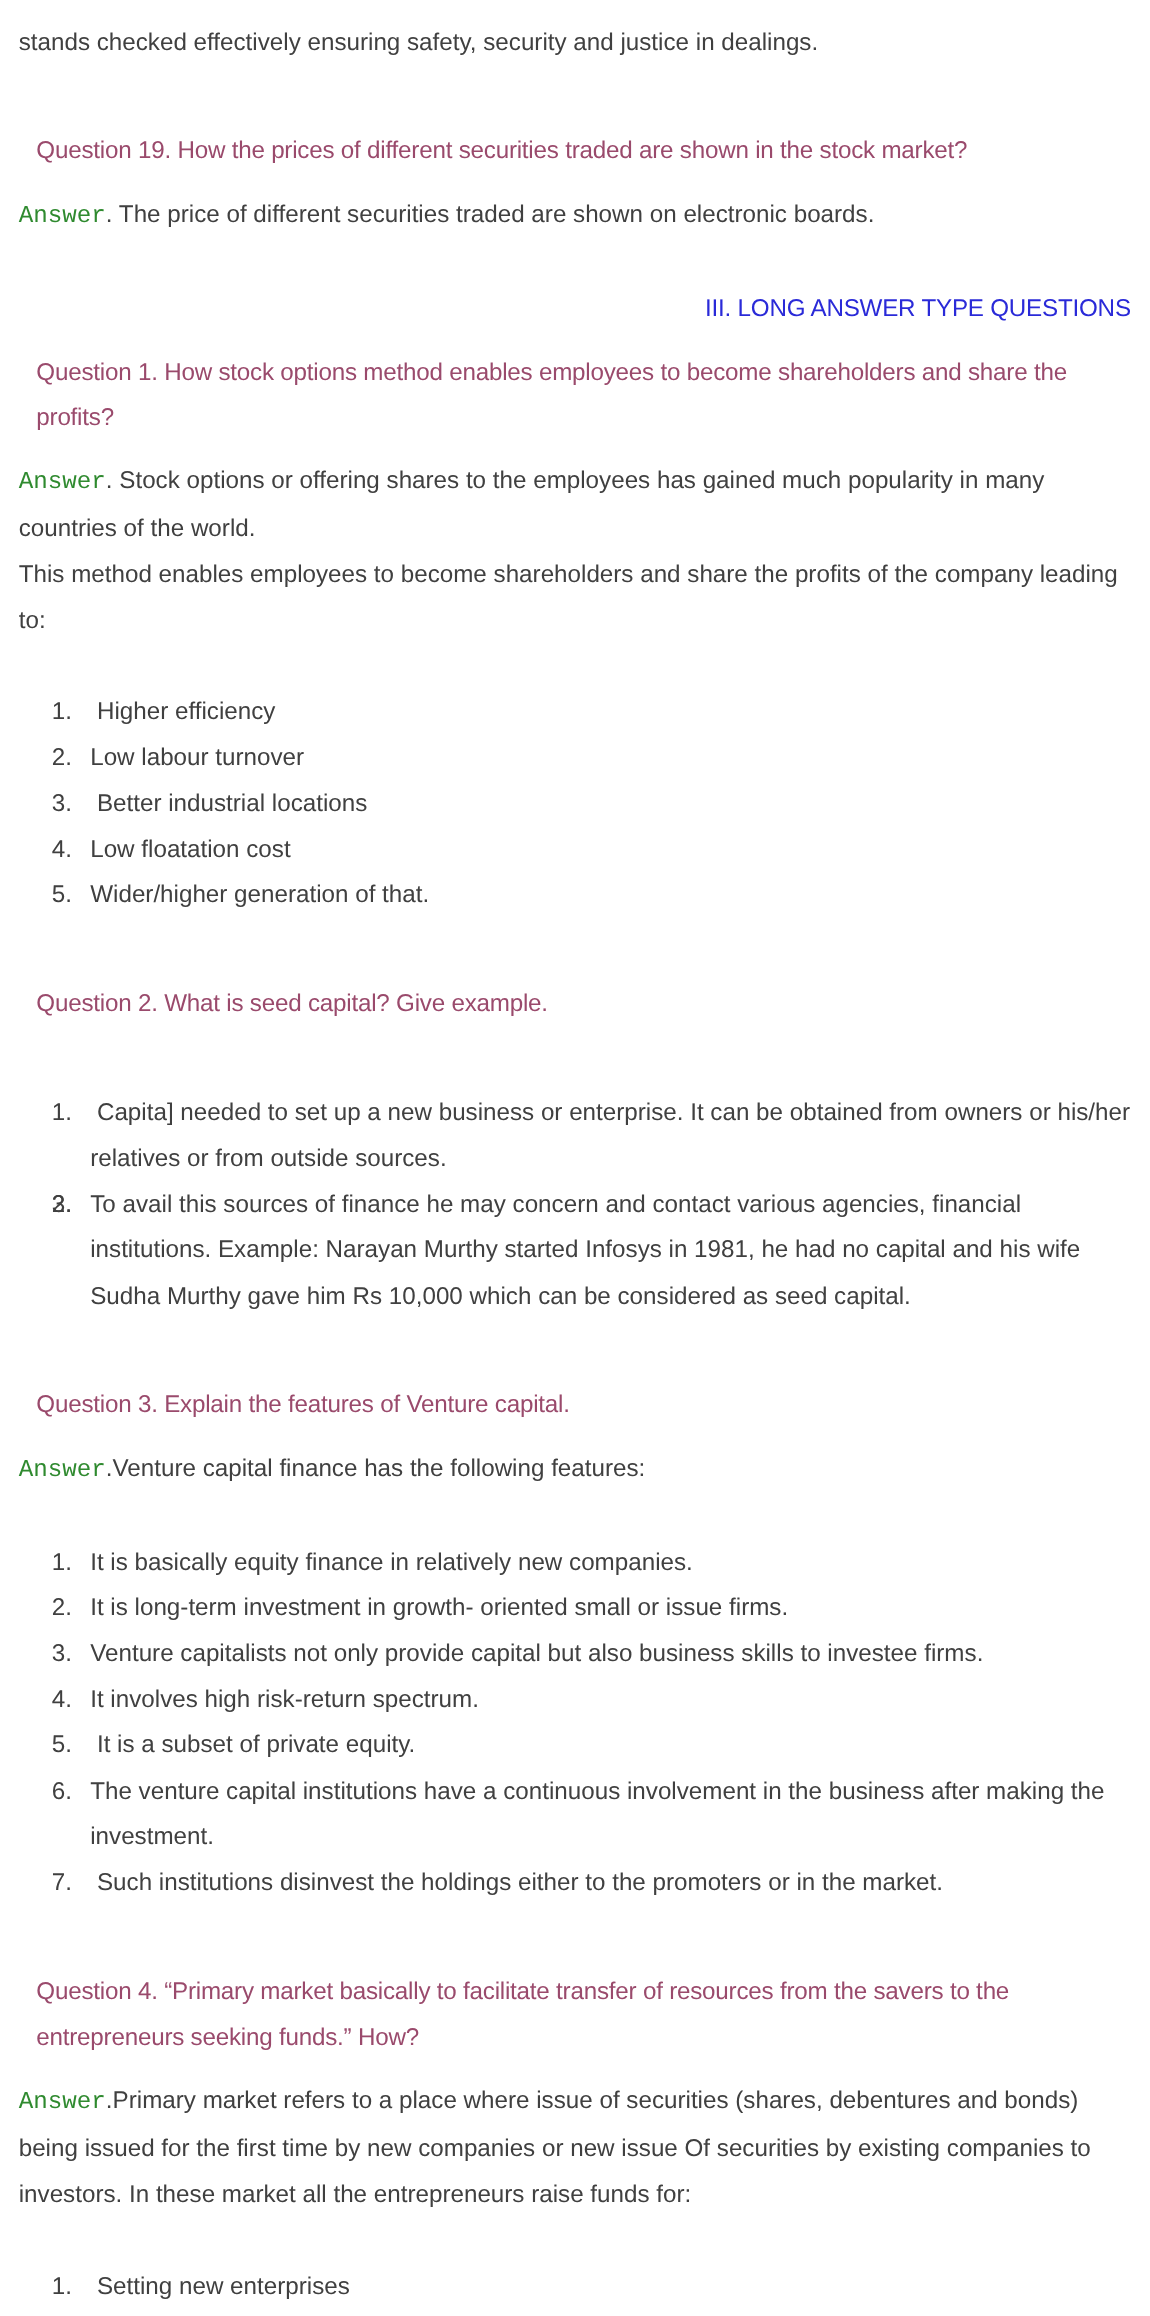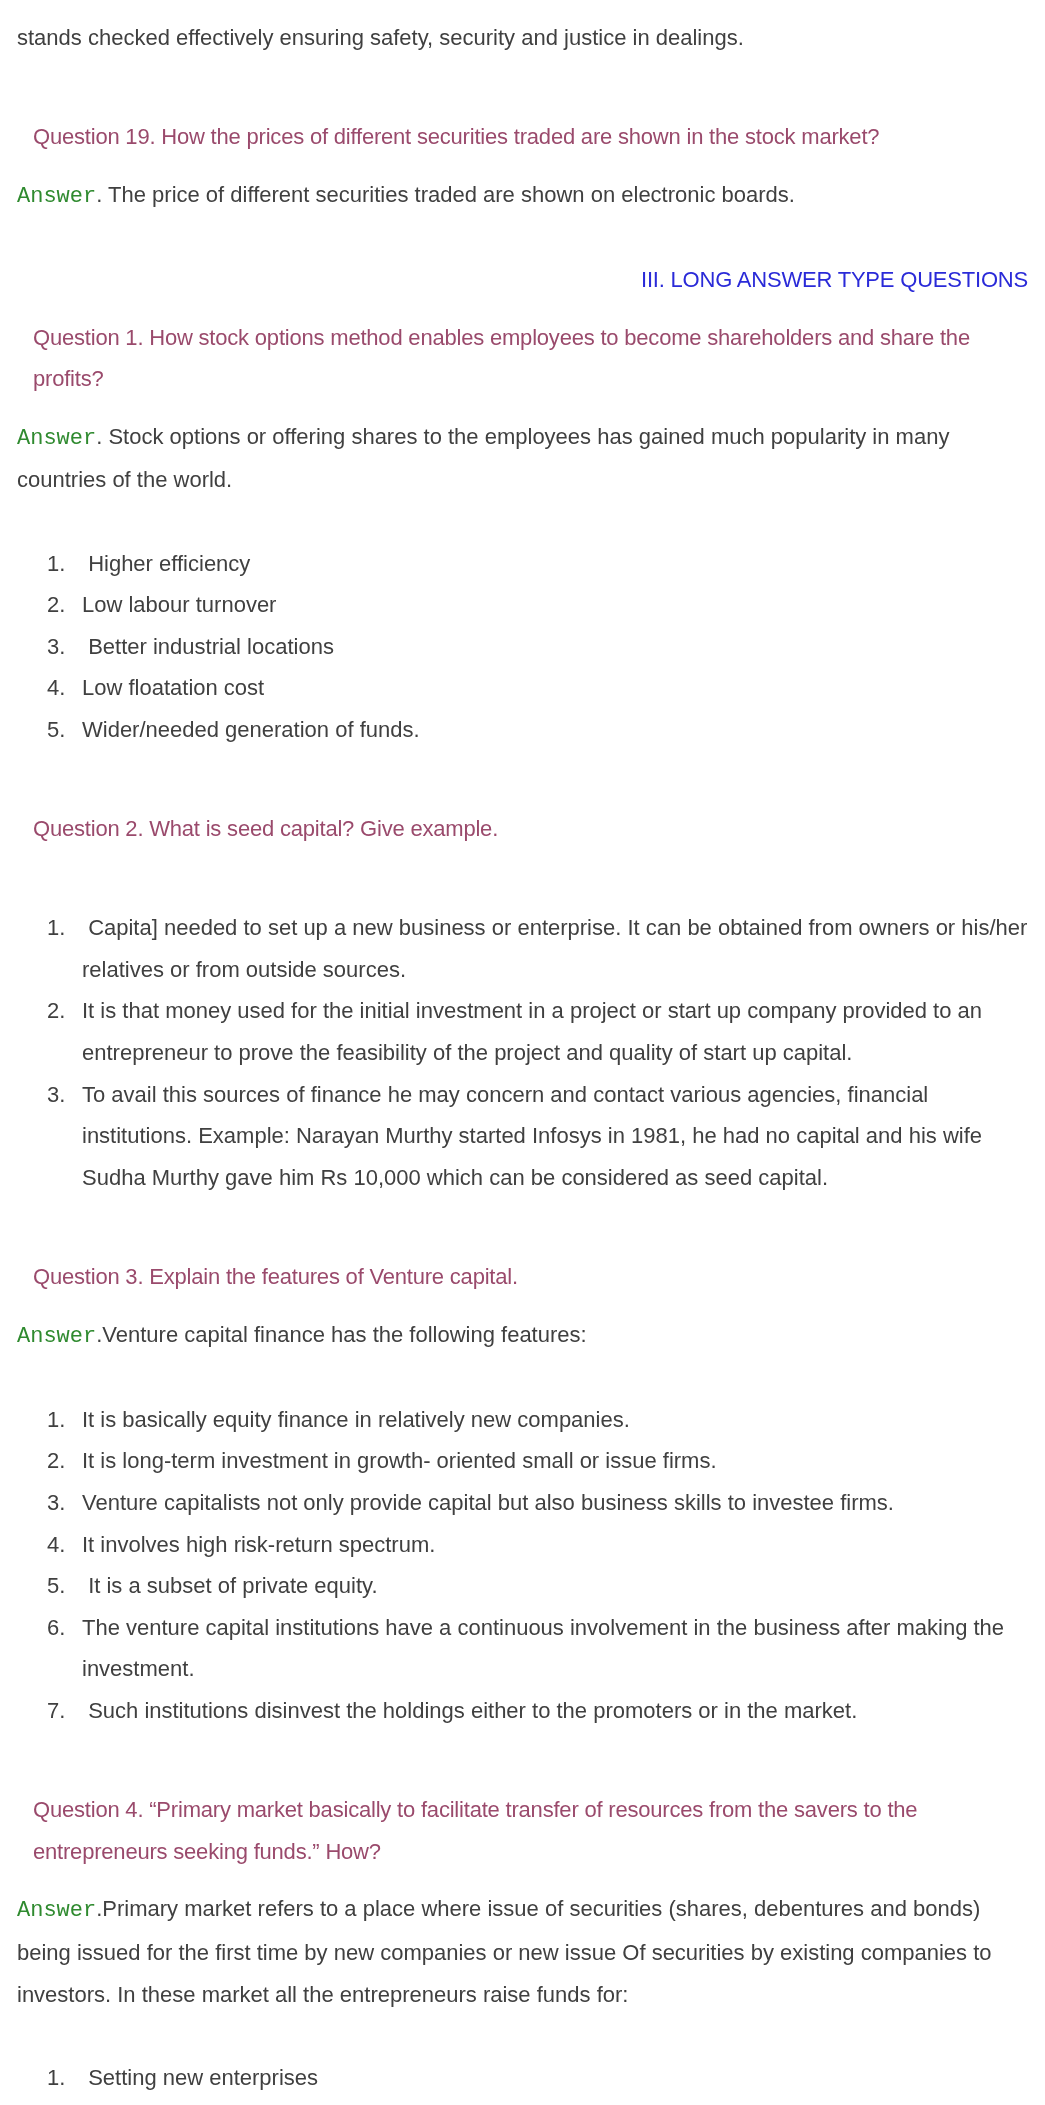--- a/index.html
+++ b/index.html
@@ -38,35 +38,36 @@
   <div class="gap"></div>
 
   <p class="q">Question 19. How the prices of different securities traded are shown in the stock market?</p>
   <p class="ans-line"><span class="ans-label">Answer</span><span>. The price of different securities traded are shown on electronic boards.</span></p>
   <div class="gap"></div>
 
   <p class="section">III. LONG ANSWER TYPE QUESTIONS</p>
 
   <p class="q"><span>Question 1. How stock options method enables employees to become shareholders and share the profits</span><span class="nb">?</span></p>
   <p class="ans-line"><span class="ans-label">Answer</span><span>. Stock options or offering shares to the employees has gained much popularity in many countries of the world.</span></p>
+  <p class="p">This method enables employees to become shareholders and share the profits of the company leading to:</p>
   <div class="gap"></div>
   <ol>
     <li><span class="num">1.</span><span style="white-space:pre-wrap"> Higher efficiency</span></li>
     <li><span class="num">2.</span><span style="white-space:pre-wrap">Low labour turnover</span></li>
     <li><span class="num">3.</span><span style="white-space:pre-wrap"> Better industrial locations</span></li>
     <li><span class="num">4.</span><span style="white-space:pre-wrap">Low floatation cost</span></li>
-    <li><span class="num">5.</span><span style="white-space:pre-wrap">Wider/needed generation of funds.</span></li>
+    <li><span class="num">5.</span><span style="white-space:pre-wrap">Wider/higher generation of that.</span></li>
   </ol>
   <div class="gap"></div>
 
   <p class="q">Question 2. What is seed capital? Give example.</p>
   <div class="gap"></div>
   <ol>
     <li><span class="num">1.</span><span style="white-space:pre-wrap"> Capita] needed to set up a new business or enterprise. It can be obtained from owners or his/her relatives or from outside sources.</span></li>
-    <li><span class="num">2.</span><span style="white-space:pre-wrap">It is that money used for the initial investment in a project or start up company provided to an entrepreneur to prove the feasibility of the project and quality of start up capital.</span></li>
+    <li><span class="num">2.</span></li>
     <li><span class="num">3.</span><span style="white-space:pre-wrap">To avail this sources of finance he may concern and contact various agencies, financial institutions. Example: Narayan Murthy started Infosys in 1981, he had no capital and his wife Sudha Murthy gave him Rs 10,000 which can be considered as seed capital.</span></li>
   </ol>
   <div class="gap"></div>
 
   <p class="q">Question 3. Explain the features of Venture capital.</p>
   <p class="ans-line"><span class="ans-label">Answer</span><span>.Venture capital finance has the following features:</span></p>
   <div class="gap"></div>
   <ol>
     <li><span class="num">1.</span><span style="white-space:pre-wrap">It is basically equity finance in relatively new companies.</span></li>
     <li><span class="num">2.</span><span style="white-space:pre-wrap">It is long-term investment in growth- oriented small or issue firms.</span></li>

